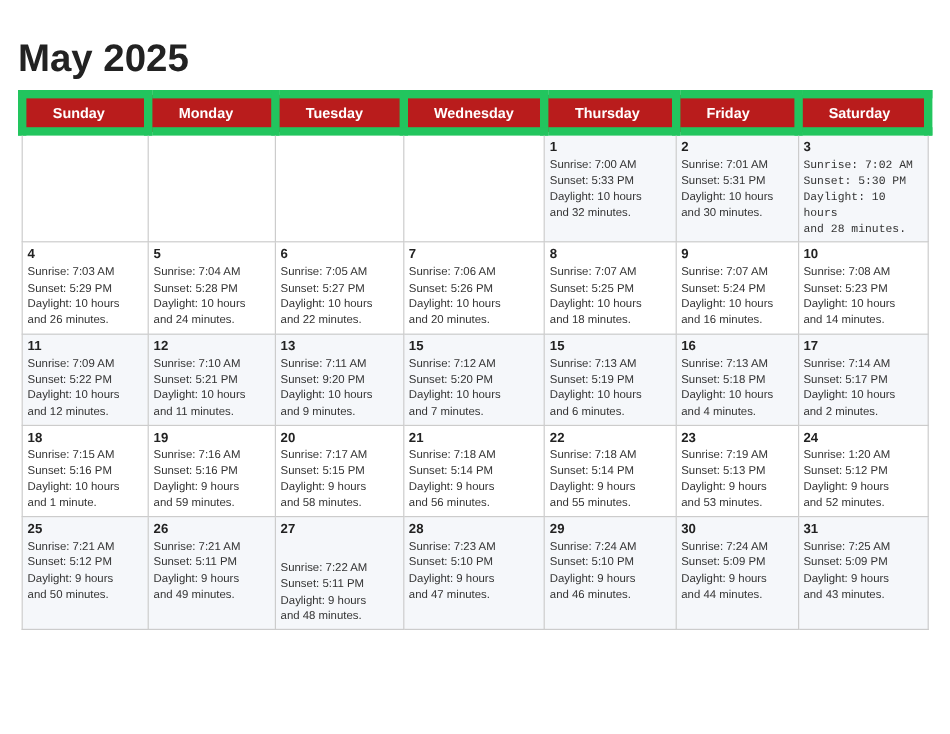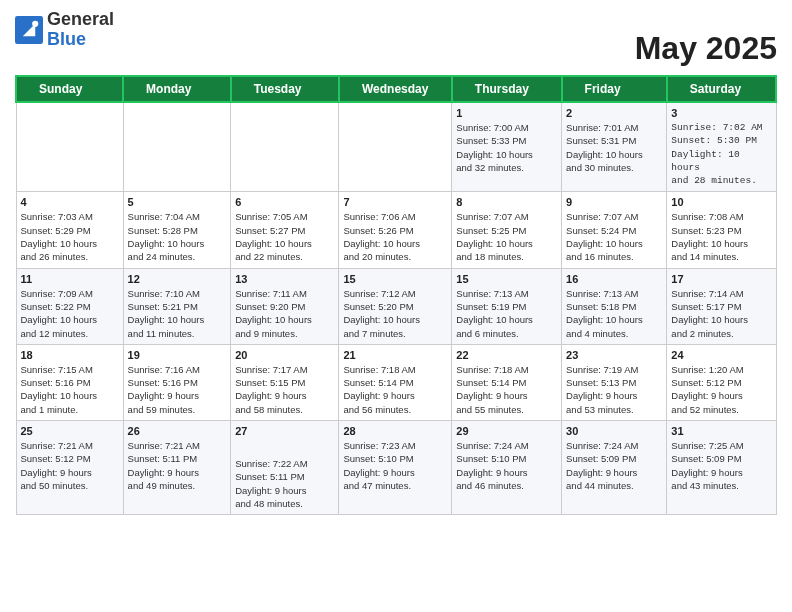--- a/index.html
+++ b/index.html
@@ -44,27 +44,27 @@
     .location {
       font-size: 14px;
       color: #555;
     }
     .calendar {
       width: 100%;
       border-collapse: collapse;
       border: 1px solid #ccc;
     }
     .calendar th {
-      background: #15803d;
+      background: #b91c1c;
       color: #fff;
       font-size: 12px;
       font-weight: bold;
       padding: 5px 22px;
       text-align: left;
-      border: 2px solid #22c55e;
+      border: 7px solid #22c55e;
     }
     .calendar td {
       vertical-align: top;
       border: 1px solid #ccc;
       padding: 4px 4px 4px 4px;
       width: 113px;
       min-height: 80px;
       font-size: 10px;
       color: #333;
       background: #fff;
@@ -88,31 +88,20 @@
       line-height: 1.4;
     }
     .empty-cell {
       background: #fff !important;
     }
   </style>
 </head>
 <body>
 
 <div class="header">
-  <div class="logo">
-    <svg class="logo-icon" viewBox="0 0 36 36">
-      <rect x="0" y="0" width="36" height="36" rx="3" fill="#2970c8"></rect>
-      <polygon points="10,26 26,10 26,26" fill="white"></polygon>
-      <circle cx="26" cy="10" r="4" fill="white"></circle>
-    </svg>
-    <div class="logo-text">
-      <span class="logo-general">General</span><br>
-      <span class="logo-blue">Blue</span>
-    </div>
-  </div>
   <div class="title-block">
     <div class="month-year">May 2025</div>
   </div>
 </div>
 
 <table class="calendar">
   <thead>
     <tr>
     <th>Sunday</th>
         <th>Monday</th>

